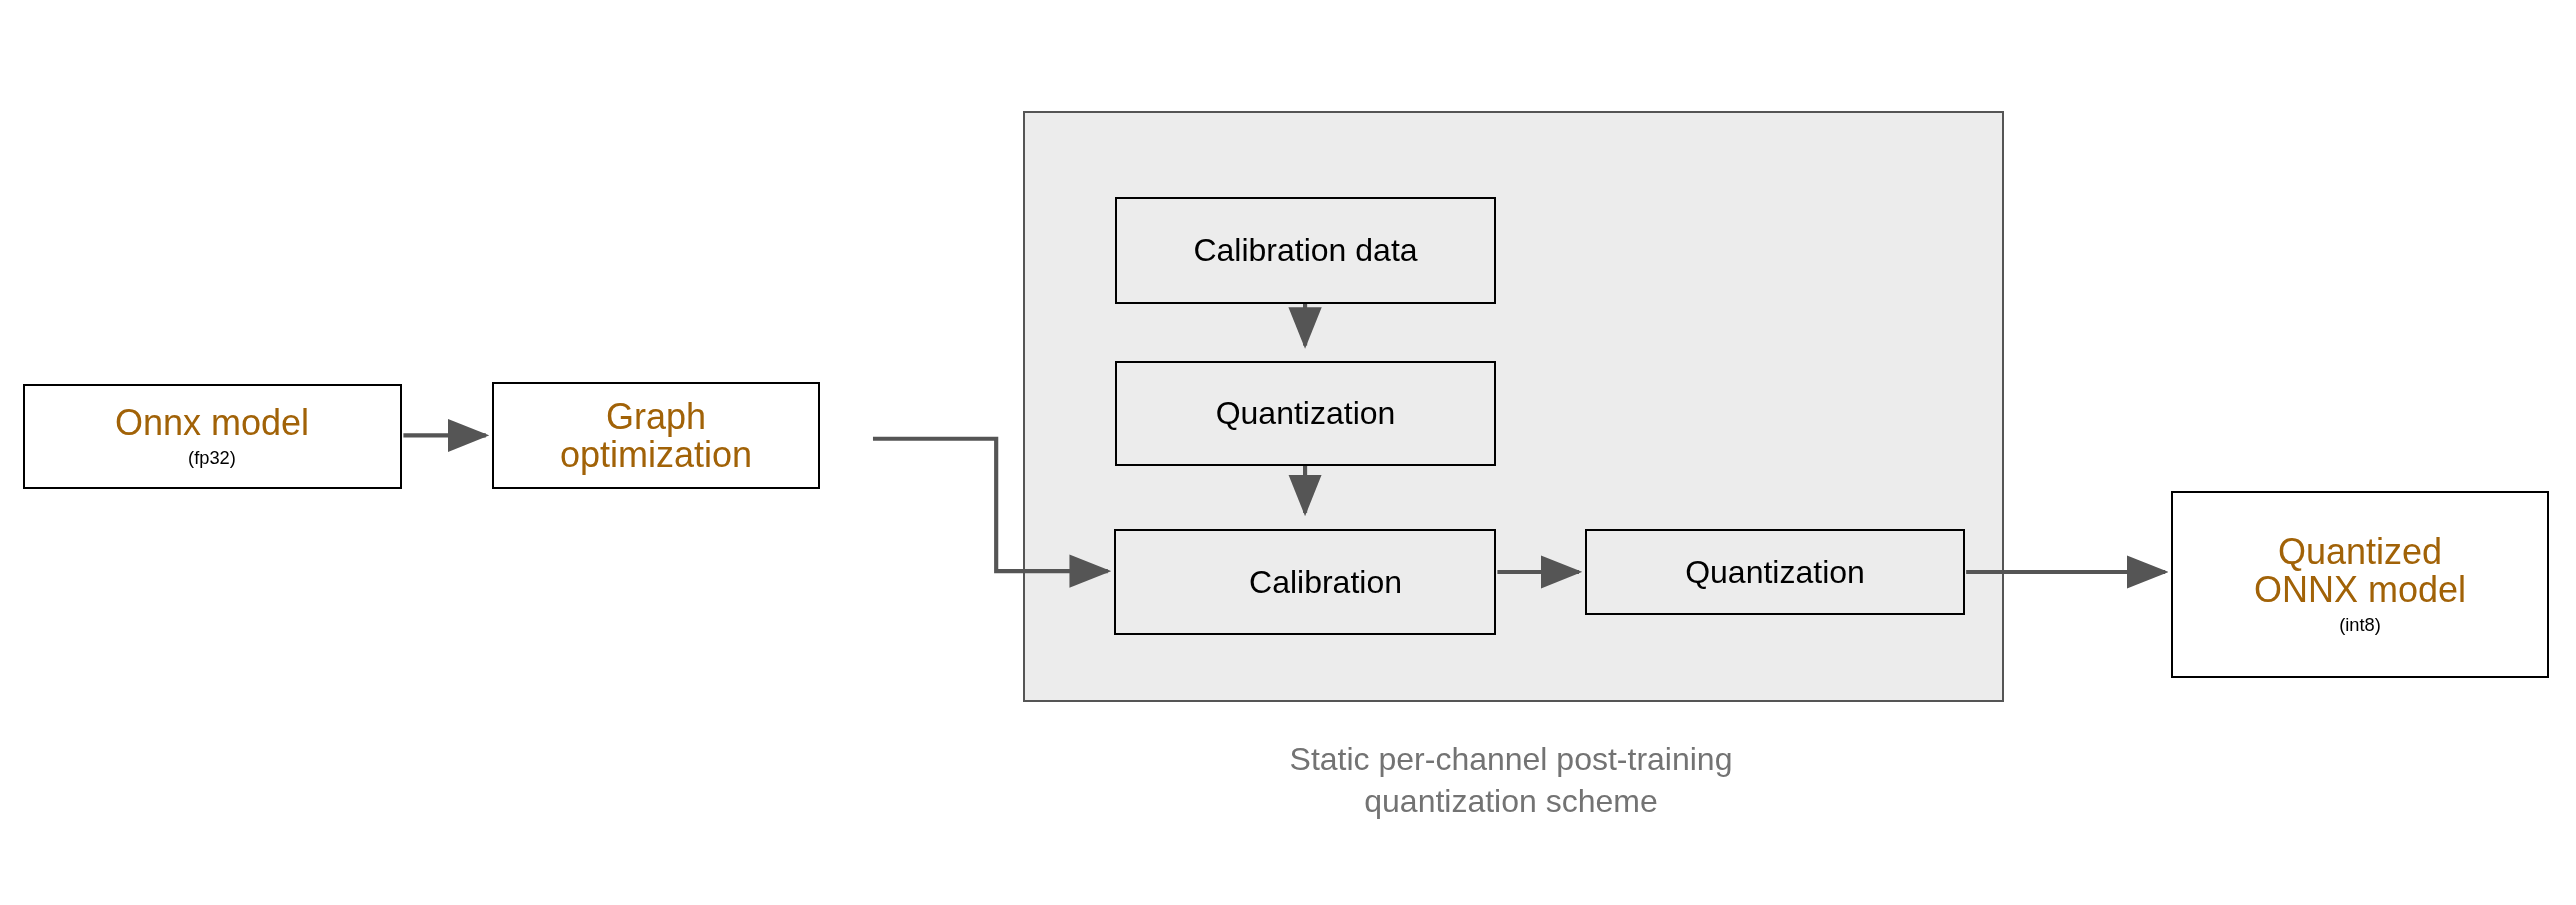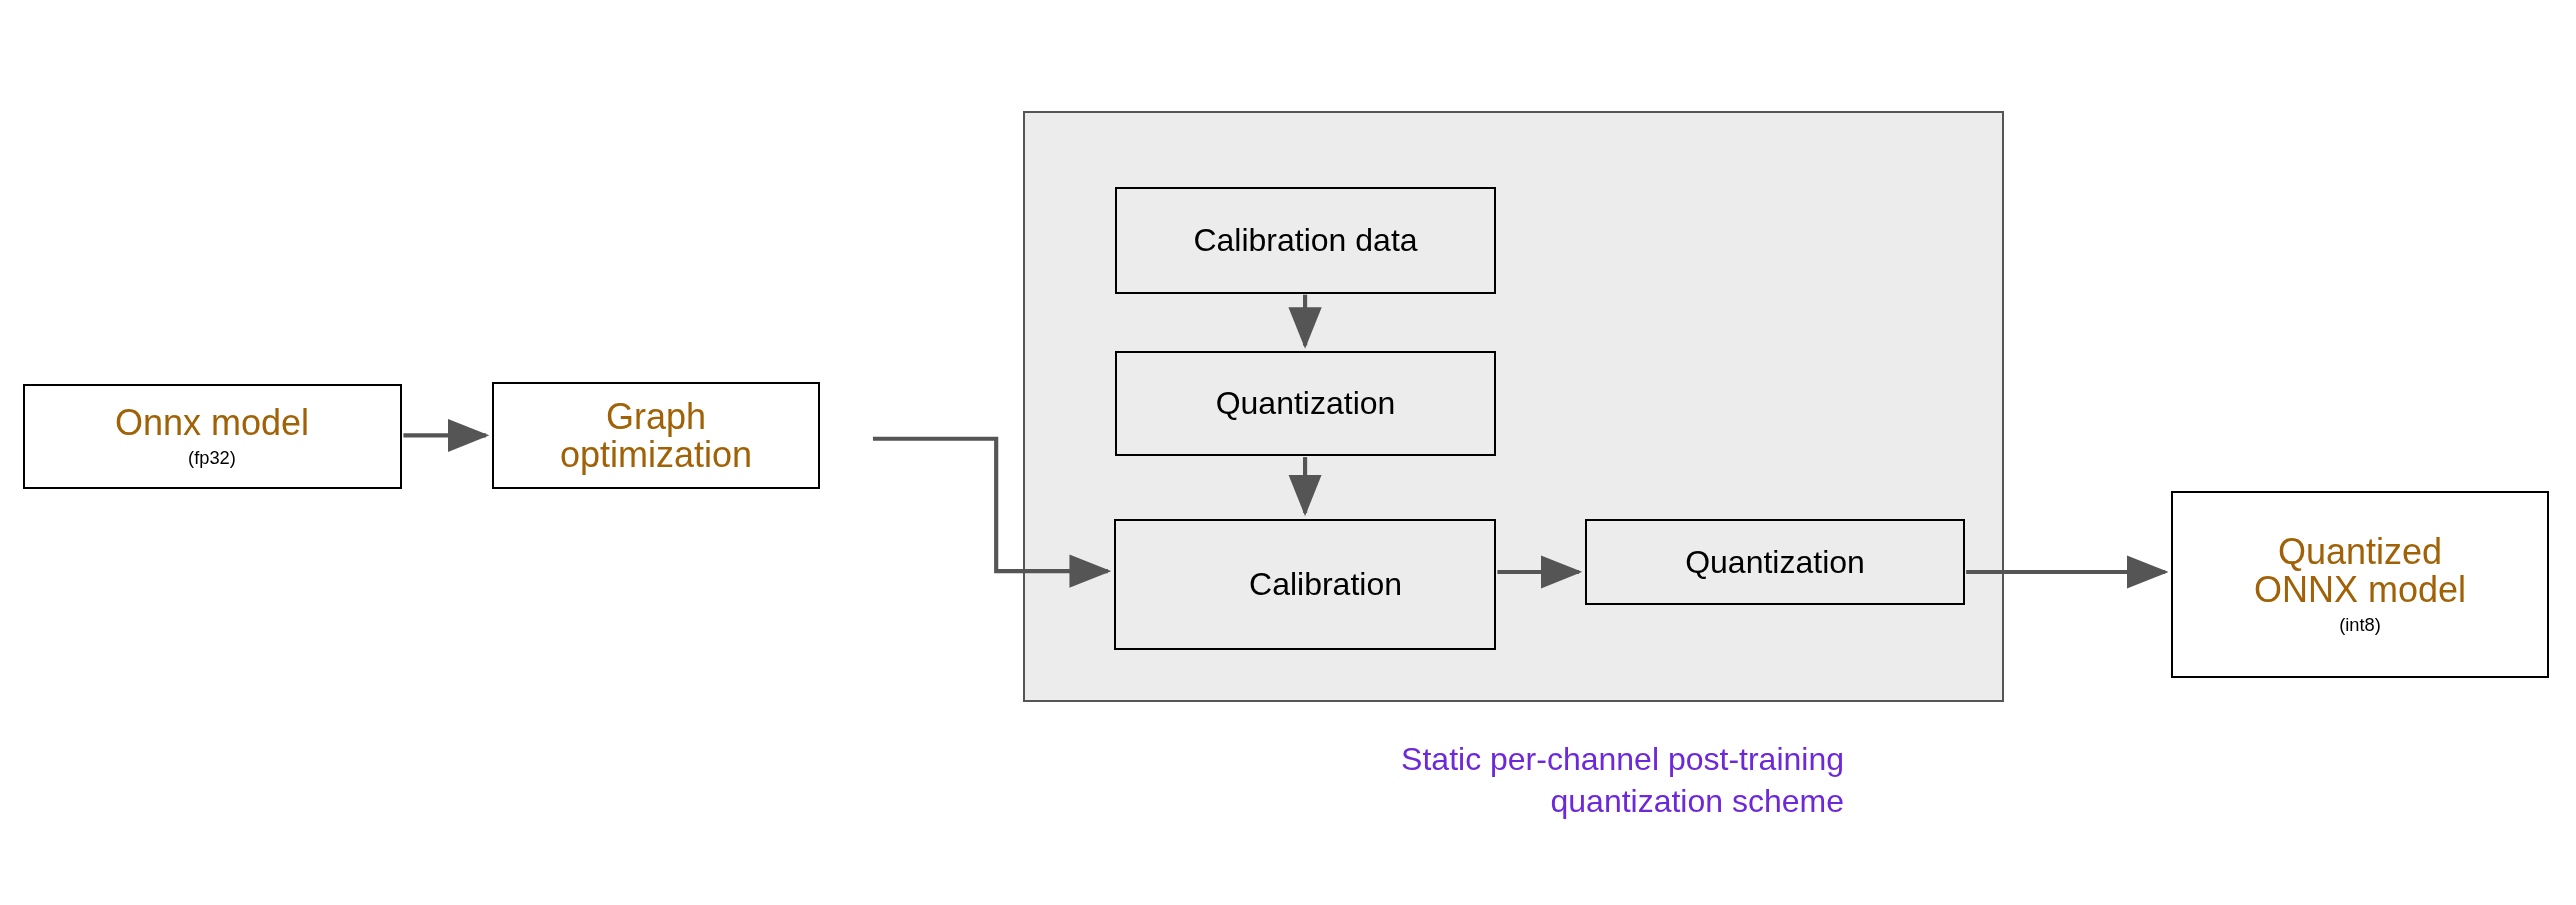--- a/index.html
+++ b/index.html
@@ -59,42 +59,43 @@
   .inner-node {
     position: absolute;
     box-sizing: border-box;
     border: 2.5px solid #000000;
     background: #ececec;
     display: flex;
     align-items: center;
     justify-content: center;
     text-align: center;
     color: #000000;
+    margin-top: 10px;
   }
   .inner-node .title {
     font-size: 32px;
     line-height: 37px;
     color: #000000;
   }
   .caption {
     position: absolute;
-    text-align: right;
+    text-align: center;
     font-size: 32px;
     line-height: 42px;
-    color: #6d28d9;
+    color: #737373;
     white-space: pre-line;
   }
 
   
   #node-onnx-model      { left: 22.5px;   top: 384px; width: 379px; height: 105px; }
   #node-graph-opt       { left: 492px;  top: 382px; width: 328px; height: 107px; }
   #group-scheme         { left: 1023px; top: 111px; width: 981px; height: 591px; }
   #node-calibration-data{ left: 1115px; top: 187px; width: 381px; height: 107px; }
   #node-preprocessing   { left: 1115px; top: 351px; width: 381px; height: 105px; }
-  #node-calibration     { left: 1114px; top: 519px; width: 382px; height: 131px; padding-left: 41px; }
+  #node-calibration     { left: 1114px; top: 519px; width: 382px; height: 106px; padding-left: 41px; }
   #node-quantization    { left: 1585px; top: 519px; width: 380px; height: 86px; }
   #node-quantized-model { left: 2171px; top: 491px; width: 378px; height: 187px; }
   #scheme-caption       { left: 1178px; top: 738px; width: 666px; }
 </style>
 </head>
 <body>
 
 <div id="canvas">
 
   <div class="group-box" id="group-scheme"></div>

